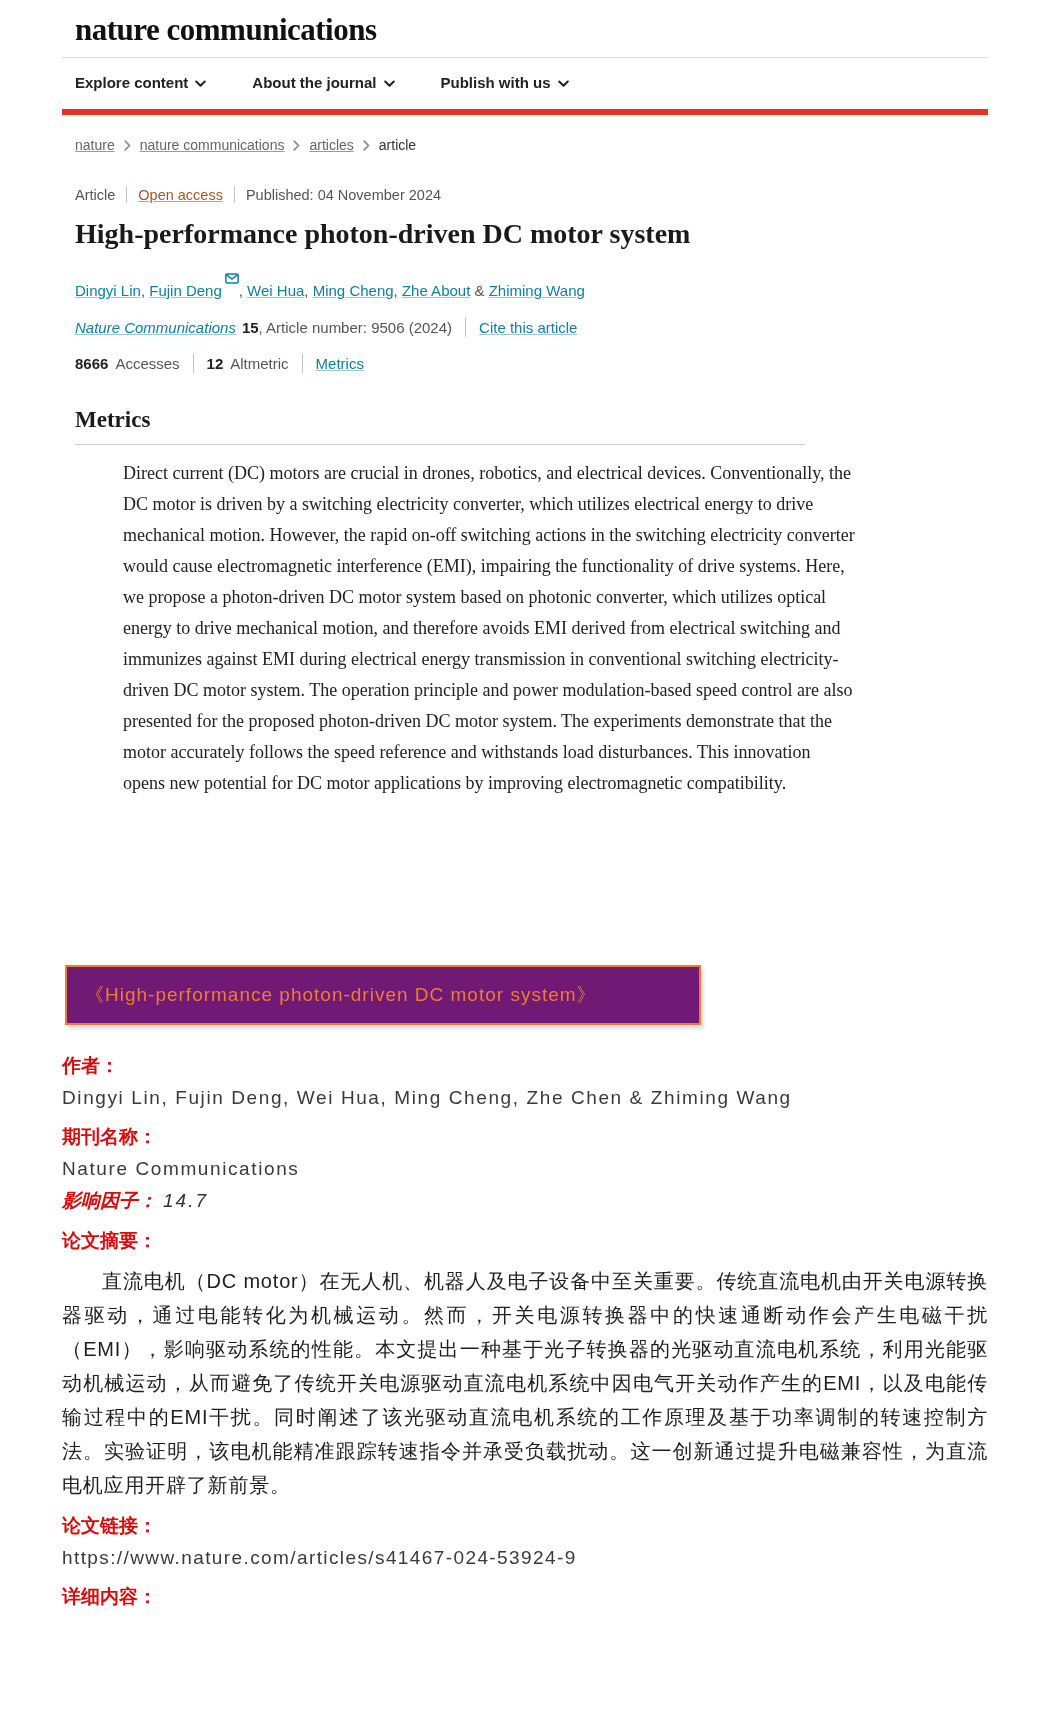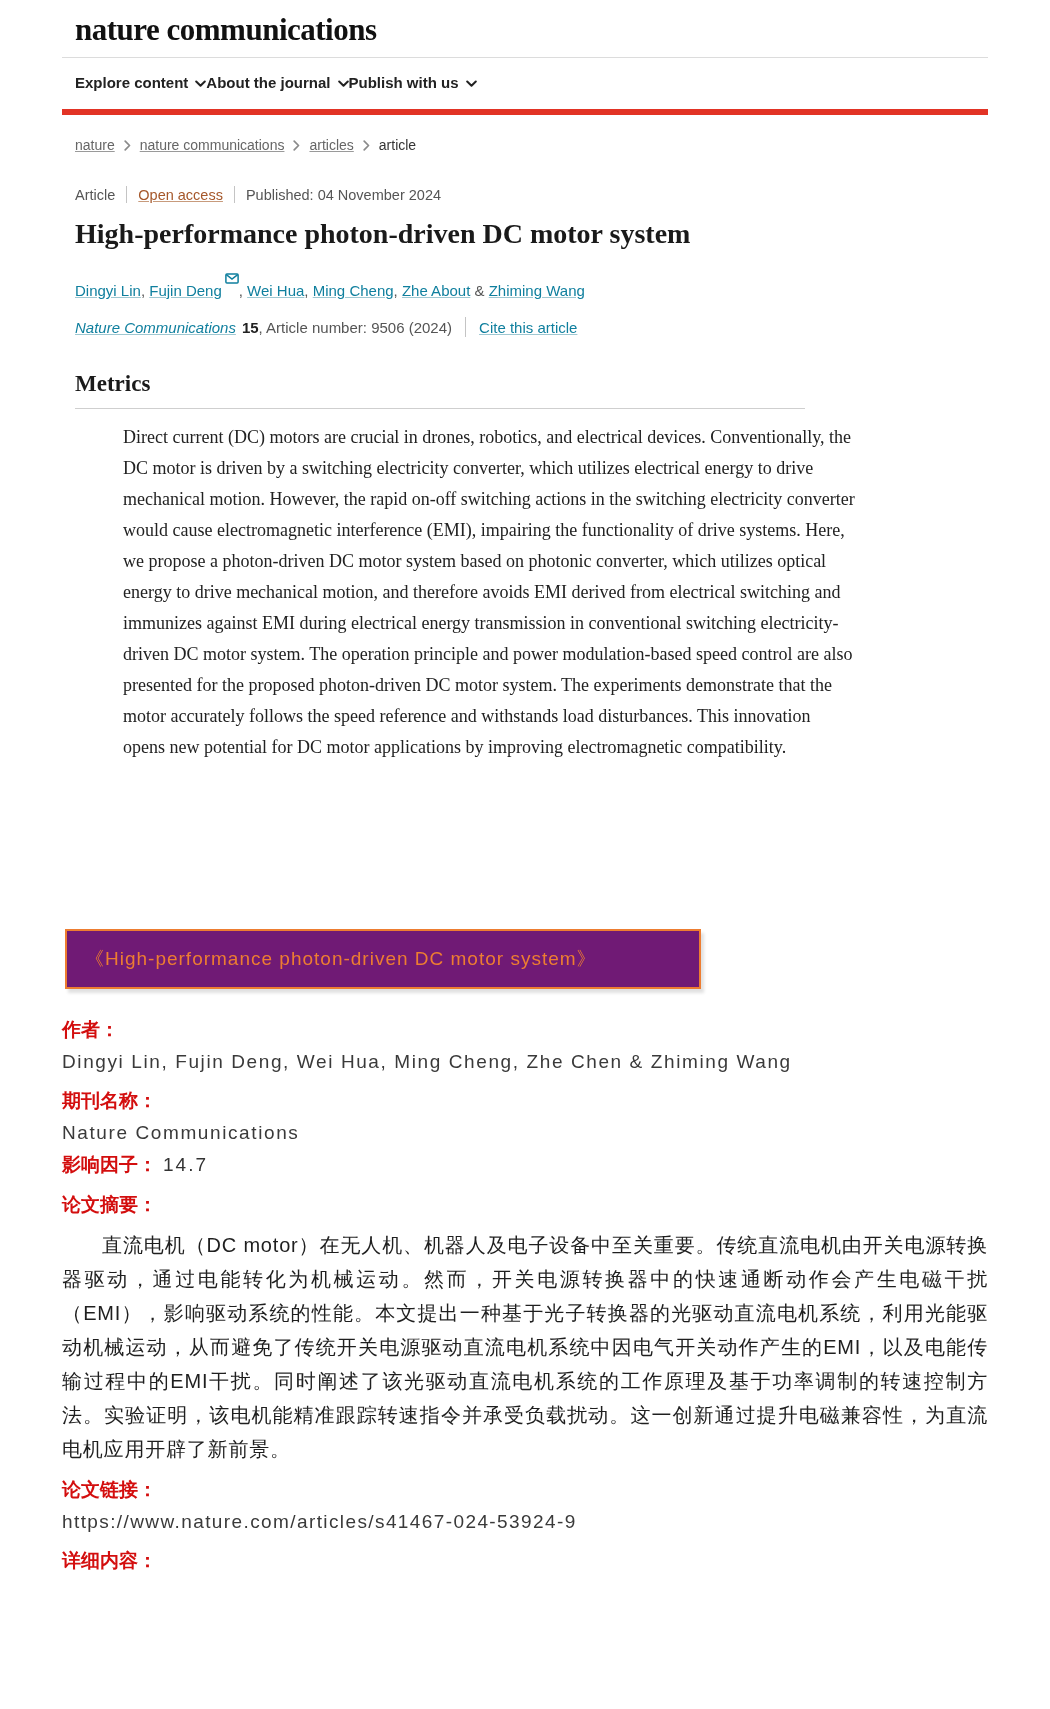--- a/index.html
+++ b/index.html
@@ -13,21 +13,21 @@
   
   .masthead { padding: 13px 62px 0 62px; }
   .logo {
     display: inline-block; margin-left: 13px;
     font-family: "Liberation Serif", "DejaVu Serif", serif;
     font-weight: 700; font-size: 31px; letter-spacing: -0.5px; color: #111;
     line-height: 34px;
   }
   .logo-rule { height: 1px; background: #dcdcdc; margin: 10px 62px 0 62px; }
 
-  .topnav { display: flex; padding: 16px 0 18px 0; margin-left: 75px; }
+  .topnav { display: flex; gap: 46px; padding: 16px 0 18px 0; margin-left: 75px; }
   .nav-item {
     background: none; border: none; cursor: pointer;
     font-family: "Liberation Sans", "DejaVu Sans", sans-serif;
     font-weight: 700; font-size: 15px; color: #222;
     display: inline-flex; align-items: center; gap: 7px;
   }
   .nav-item svg { margin-top: 2px; }
   .red-bar { height: 6px; background: #e23325; margin: 0 62px; }
 
   
@@ -81,21 +81,21 @@
   .title-box {
     margin-top: 166px; margin-left: 3px; width: 636px;
     border: 2px solid #ed7d31; background: #701a75;
     box-shadow: 3px 4px 3px rgba(0,0,0,0.12);
     padding: 15px 18px;
   }
   .title-box span { color: #ed7d31; font-size: 19px; letter-spacing: 1px; }
   .s-label { margin-top: 9px; color: #d30e0e; font-weight: 700; font-size: 19px; line-height: 30px; }
   .s-label.first { margin-top: 26px; }
   .s-value { margin-top: 2px; color: #3a3a3a; font-size: 19px; line-height: 30px; letter-spacing: 1.6px; }
-  .impact-line { margin-top: 2px; line-height: 30px; }
+  .impact-line { margin-top: 2px; line-height: 30px; font-style: italic; }
   .impact-line .inline-label { color: #d30e0e; font-weight: 700; font-size: 19px; }
   .impact-line .inline-value { color: #333; font-size: 19px; letter-spacing: 2px; margin-left: 6px; }
   p.cn-abstract {
     margin-top: 8px; width: 926px;
     font-size: 20px; line-height: 34px; color: #1f1f1f;
     letter-spacing: 0.8px; text-indent: 2em; text-align: justify;
   }
   .url-value { letter-spacing: 1.4px; cursor: pointer; }
 </style>
 </head>
@@ -163,20 +163,29 @@
   </div>
 
   <div class="journal-row">
     <a class="journal-link">Nature Communications</a>
     <span class="vol">15</span>
     <span>, Article number: 9506 (2024)</span>
     <span class="pipe"></span>
     <a class="cite-link">Cite this article</a>
   </div>
 
+  <div class="metrics-row">
+    <span class="metric-num">8666</span>
+    <span>Accesses</span>
+    <span class="pipe"></span>
+    <span class="metric-num">12</span>
+    <span>Altmetric</span>
+    <span class="pipe"></span>
+    <a class="metrics-link">Metrics</a>
+  </div>
 
   <h2 class="abstract-h">Metrics</h2>
   <div class="abstract-rule"></div>
   <p class="abstract-p">Direct current (DC) motors are crucial in drones, robotics, and electrical devices. Conventionally, the DC motor is driven by a switching electricity converter, which utilizes electrical energy to drive mechanical motion. However, the rapid on-off switching actions in the switching electricity converter would cause electromagnetic interference (EMI), impairing the functionality of drive systems. Here, we propose a photon-driven DC motor system based on photonic converter, which utilizes optical energy to drive mechanical motion, and therefore avoids EMI derived from electrical switching and immunizes against EMI during electrical energy transmission in conventional switching electricity-driven DC motor system. The operation principle and power modulation-based speed control are also presented for the proposed photon-driven DC motor system. The experiments demonstrate that the motor accurately follows the speed reference and withstands load disturbances. This innovation opens new potential for DC motor applications by improving electromagnetic compatibility.</p>
 
 </main>
 
 <section class="summary">
   <div class="title-box">
     <span>《High-performance photon-driven DC motor system》</span>

